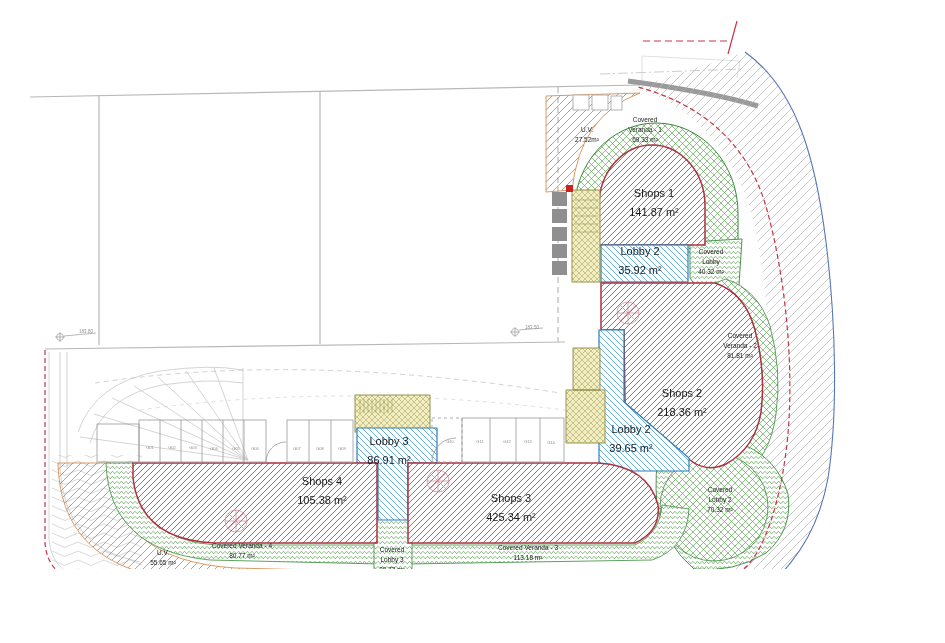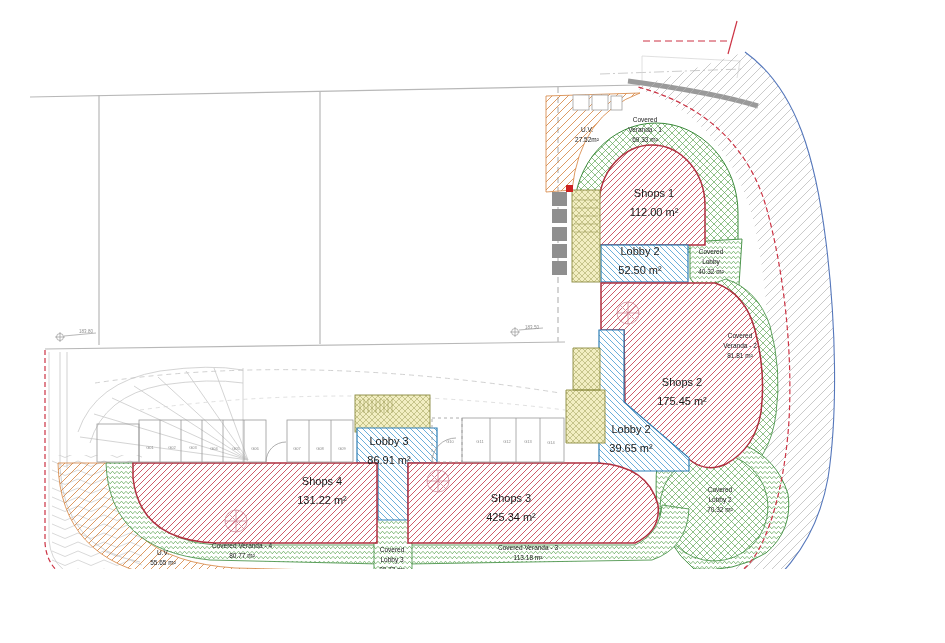--- a/index.html
+++ b/index.html
@@ -181,41 +181,41 @@
         <path d="M733,585 h10 M738,580 v10 M742,584 L760,584"></path>
   </g>
 
   <path d="M49,352 L49,540 Q52,578 100,582 L650,589" stroke="#cccccc" stroke-width="0.8" fill="none"></path>
   <path d="M45,350 L45,543 Q48,582 98,586 L655,593 Q715,596 747,566 C772,540 786,472 789,420
            C793,348 783,268 767,210 C753,158 716,108 638,87" stroke="#cc3344" stroke-width="1.2" stroke-dasharray="5,3" fill="none"></path>
 </svg>
 
 <div class="lbl big" style="left:654px;top:203px">
   <div>Shops 1</div>
-  <div>112.00 m²</div>
+  <div>141.87 m²</div>
 </div>
 <div class="lbl big" style="left:640px;top:261px">
   <div>Lobby 2</div>
-  <div>52.50 m²</div>
-</div>
-<div class="lbl big" style="left:682px;top:392px">
+  <div>35.92 m²</div>
+</div>
+<div class="lbl big" style="left:682px;top:403px">
   <div>Shops 2</div>
-  <div>175.45 m²</div>
+  <div>218.36 m²</div>
 </div>
 <div class="lbl big" style="left:631px;top:439px">
   <div>Lobby 2</div>
   <div>39.65 m²</div>
 </div>
 <div class="lbl big" style="left:389px;top:451px">
   <div>Lobby 3</div>
   <div>86.91 m²</div>
 </div>
 <div class="lbl big" style="left:322px;top:491px">
   <div>Shops 4</div>
-  <div>131.22 m²</div>
+  <div>105.38 m²</div>
 </div>
 <div class="lbl big" style="left:511px;top:508px">
   <div>Shops 3</div>
   <div>425.34 m²</div>
 </div>
 
 <div class="lbl sm" style="left:587px;top:135px">
   <div>U.V.</div>
   <div>27.52m²</div>
 </div>

